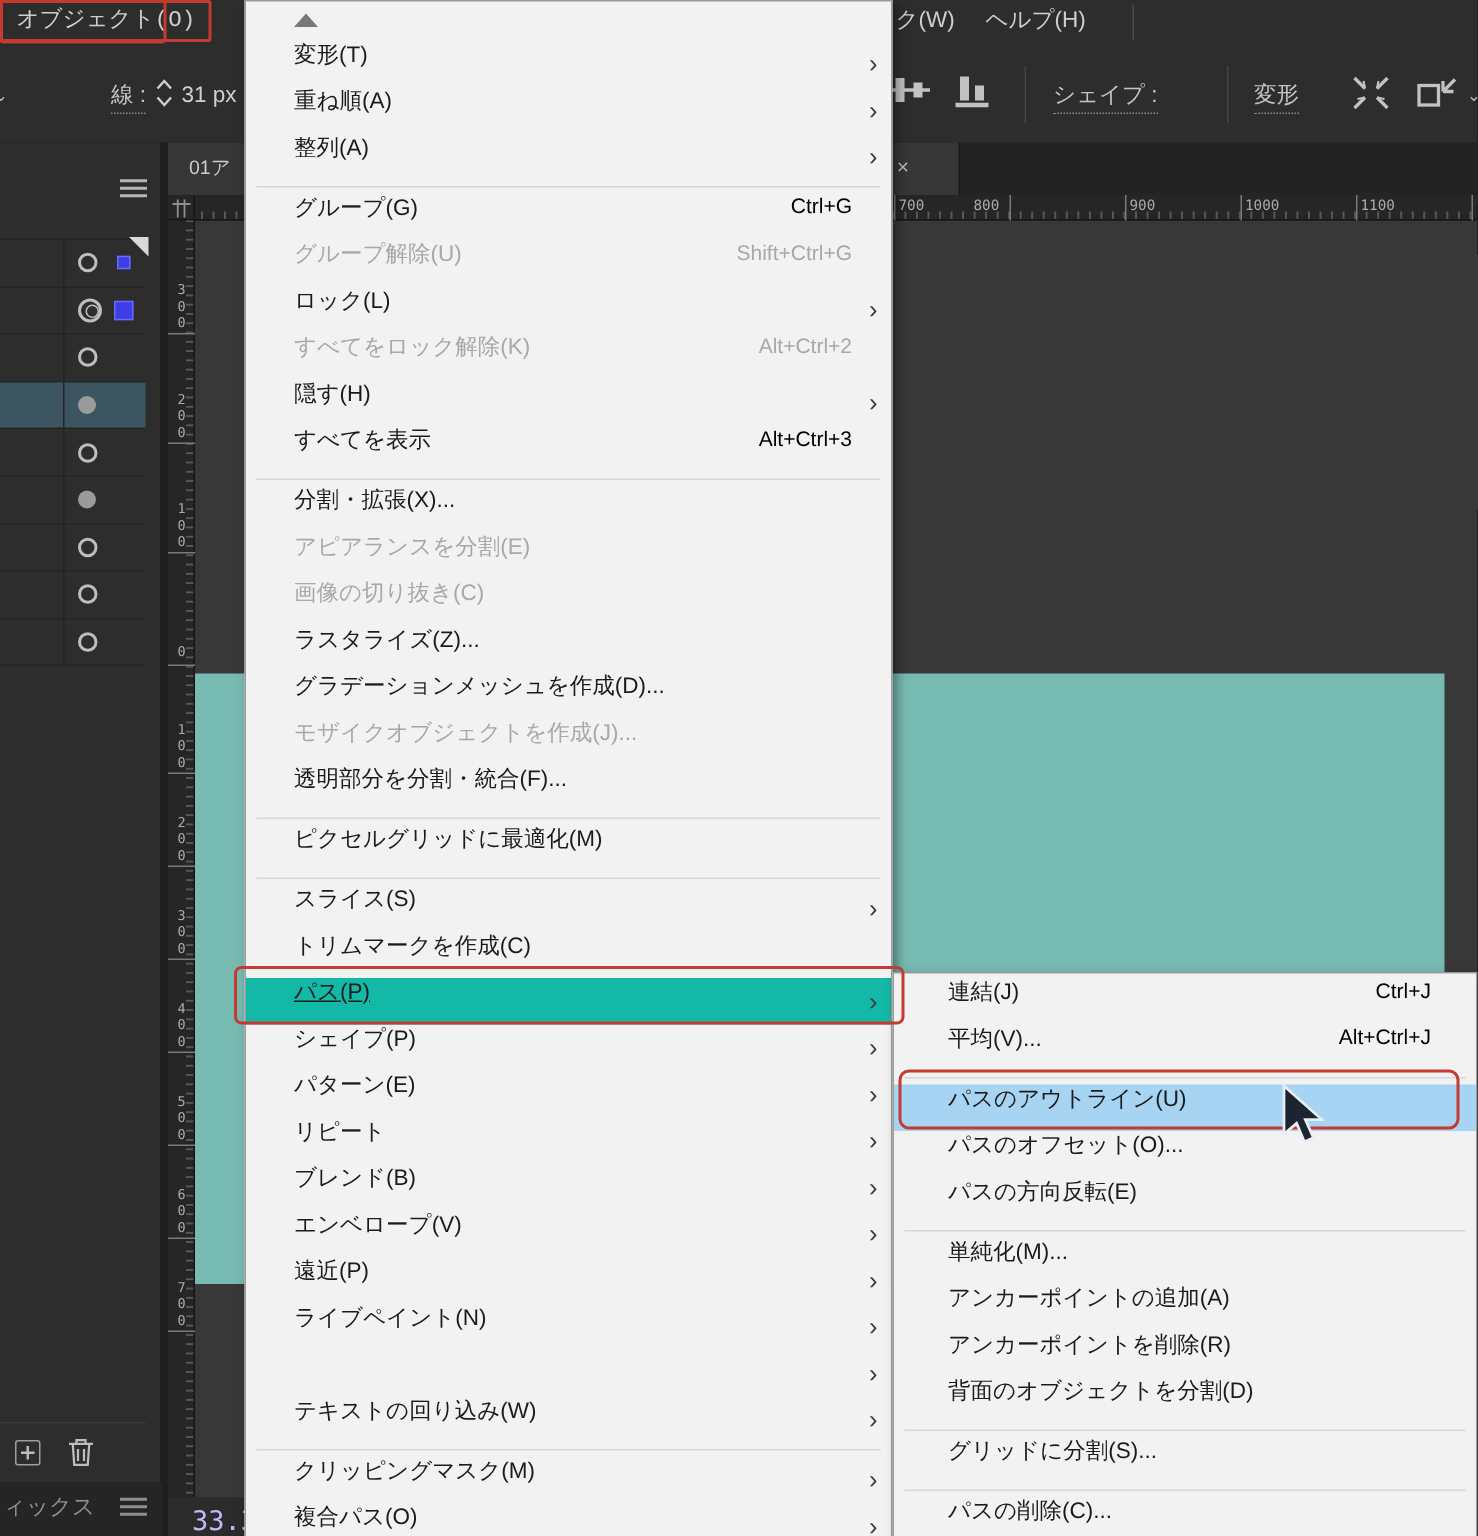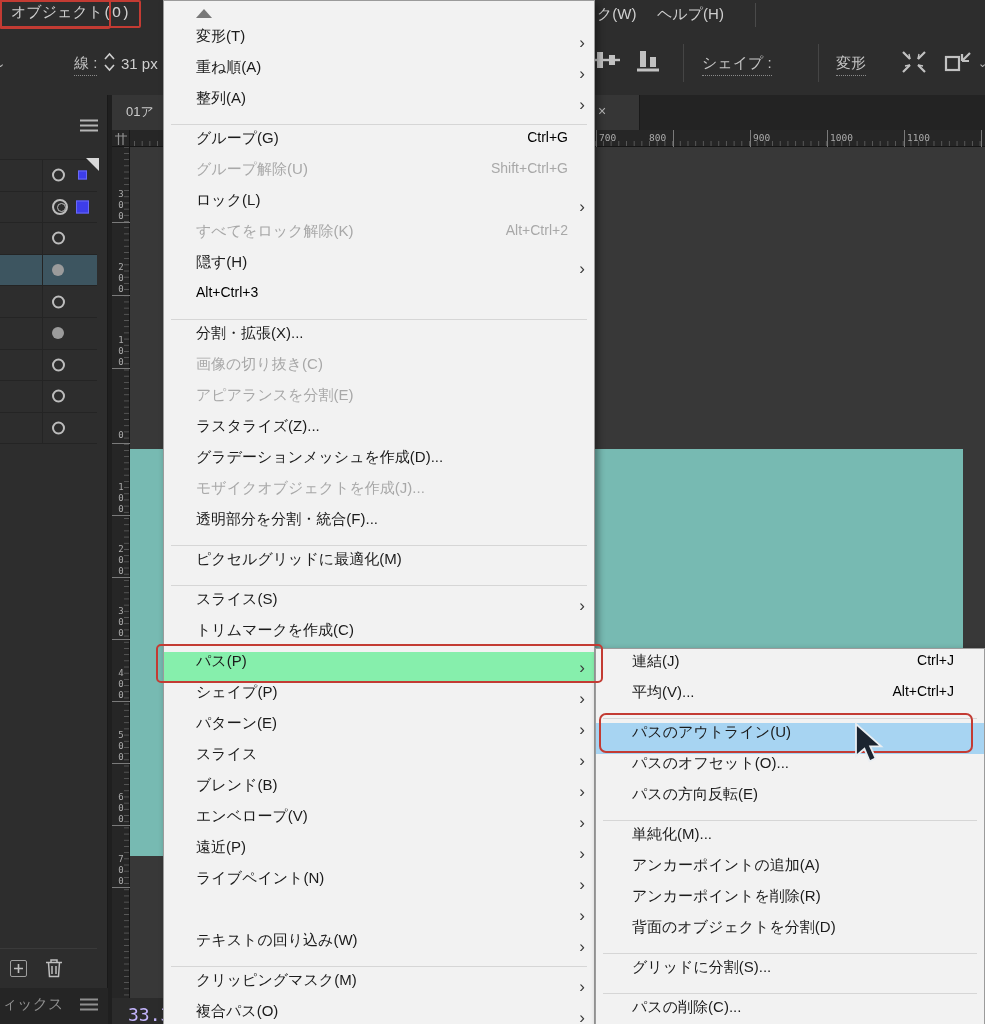--- a/index.html
+++ b/index.html
@@ -305,32 +305,33 @@
         </div>
         <div class="mi dis">
           <span class="lbl">すべてをロック解除(K)</span>
           <span class="sc">Alt+Ctrl+2</span>
         </div>
         <div class="mi">
           <span class="lbl">隠す(H)</span>
           <span class="ar">›</span>
         </div>
         <div class="mi">
+          <span class="lbl">すべてを表示</span>
           <span class="sc">Alt+Ctrl+3</span>
         </div>
         <div class="msep"></div>
         <div class="mi">
           <span class="lbl">分割・拡張(X)...</span>
+        </div>
+        <div class="mi dis">
+          <span class="lbl">アピアランスを分割(E)</span>
         </div>
         <div class="mi dis">
           <span class="lbl">画像の切り抜き(C)</span>
         </div>
-        <div class="mi dis">
-          <span class="lbl">アピアランスを分割(E)</span>
-        </div>
         <div class="mi">
           <span class="lbl">ラスタライズ(Z)...</span>
         </div>
         <div class="mi">
           <span class="lbl">グラデーションメッシュを作成(D)...</span>
         </div>
         <div class="mi dis">
           <span class="lbl">モザイクオブジェクトを作成(J)...</span>
         </div>
         <div class="mi">
@@ -341,34 +342,34 @@
           <span class="lbl">ピクセルグリッドに最適化(M)</span>
         </div>
         <div class="msep"></div>
         <div class="mi">
           <span class="lbl">スライス(S)</span>
           <span class="ar">›</span>
         </div>
         <div class="mi">
           <span class="lbl">トリムマークを作成(C)</span>
         </div>
-        <div class="mi hl" style="background: #86efac;">
+        <div class="mi hl" style="background: #14b8a6; text-decoration: underline;">
           <span class="lbl">パス(P)</span>
           <span class="ar">›</span>
         </div>
         <div class="mi">
           <span class="lbl">シェイプ(P)</span>
           <span class="ar">›</span>
         </div>
         <div class="mi">
           <span class="lbl">パターン(E)</span>
           <span class="ar">›</span>
         </div>
         <div class="mi">
-          <span class="lbl">スライス</span>
+          <span class="lbl">リピート</span>
           <span class="ar">›</span>
         </div>
         <div class="mi">
           <span class="lbl">ブレンド(B)</span>
           <span class="ar">›</span>
         </div>
         <div class="mi">
           <span class="lbl">エンベロープ(V)</span>
           <span class="ar">›</span>
         </div>

